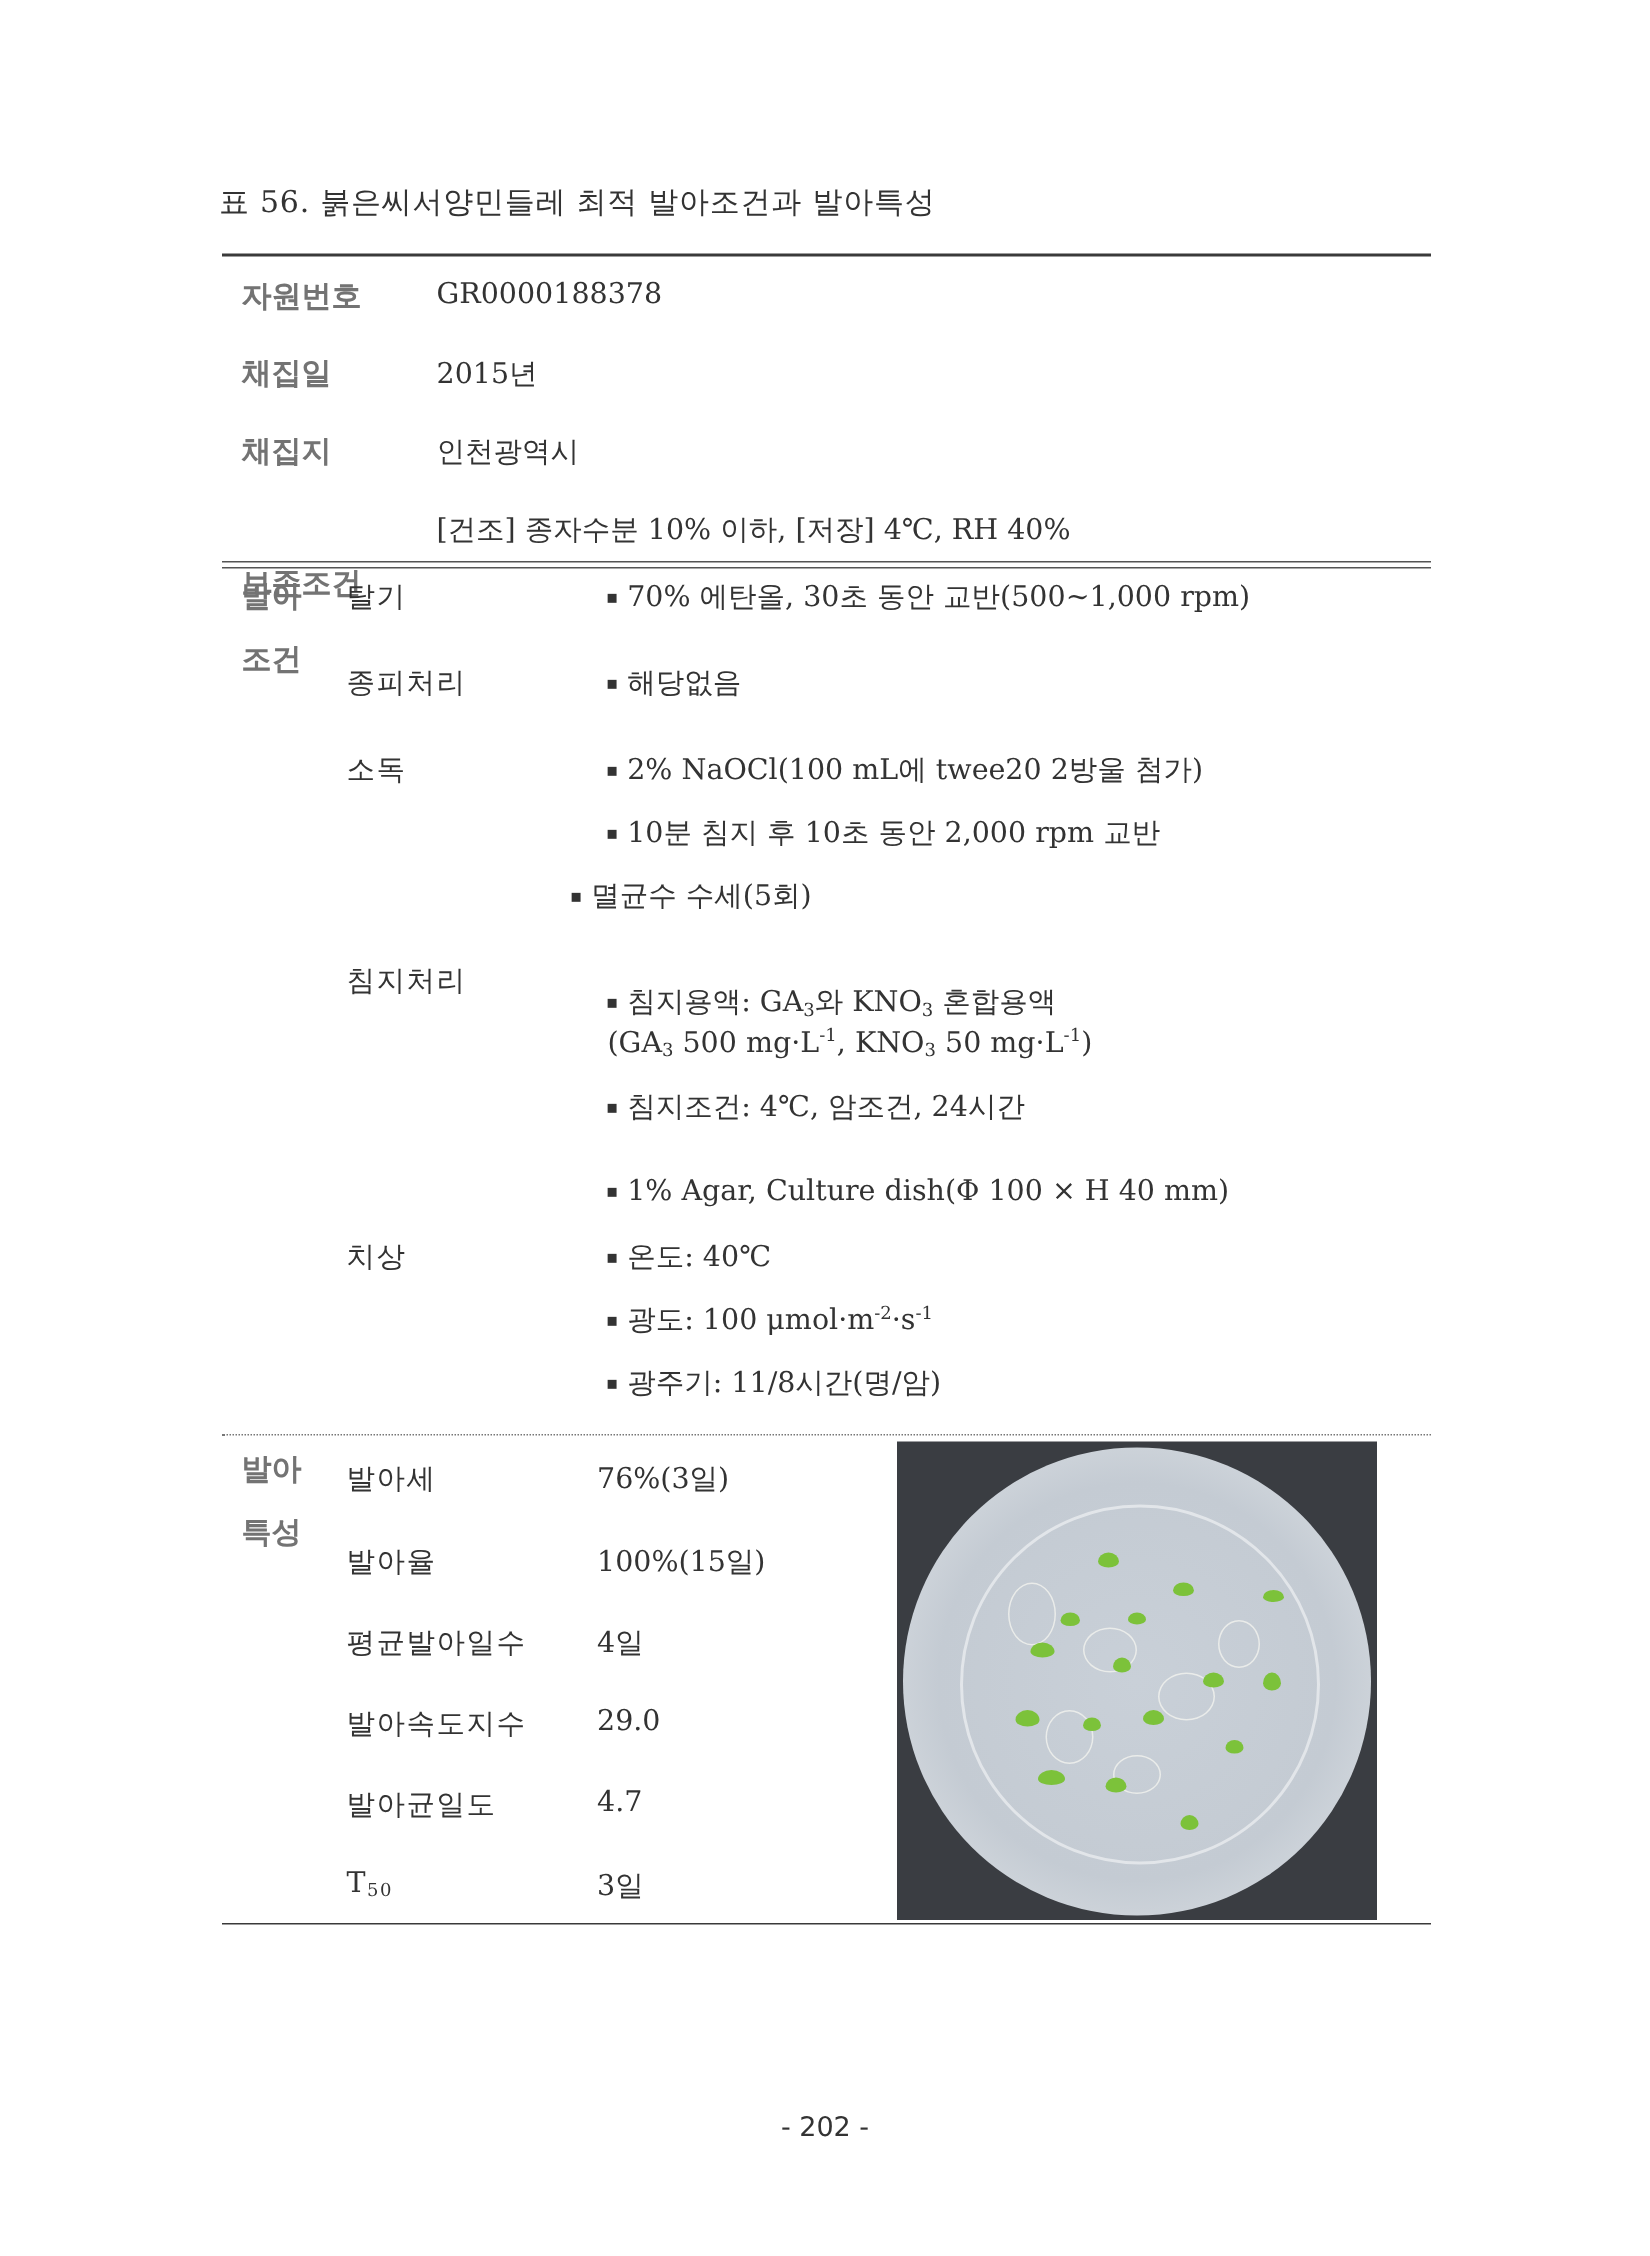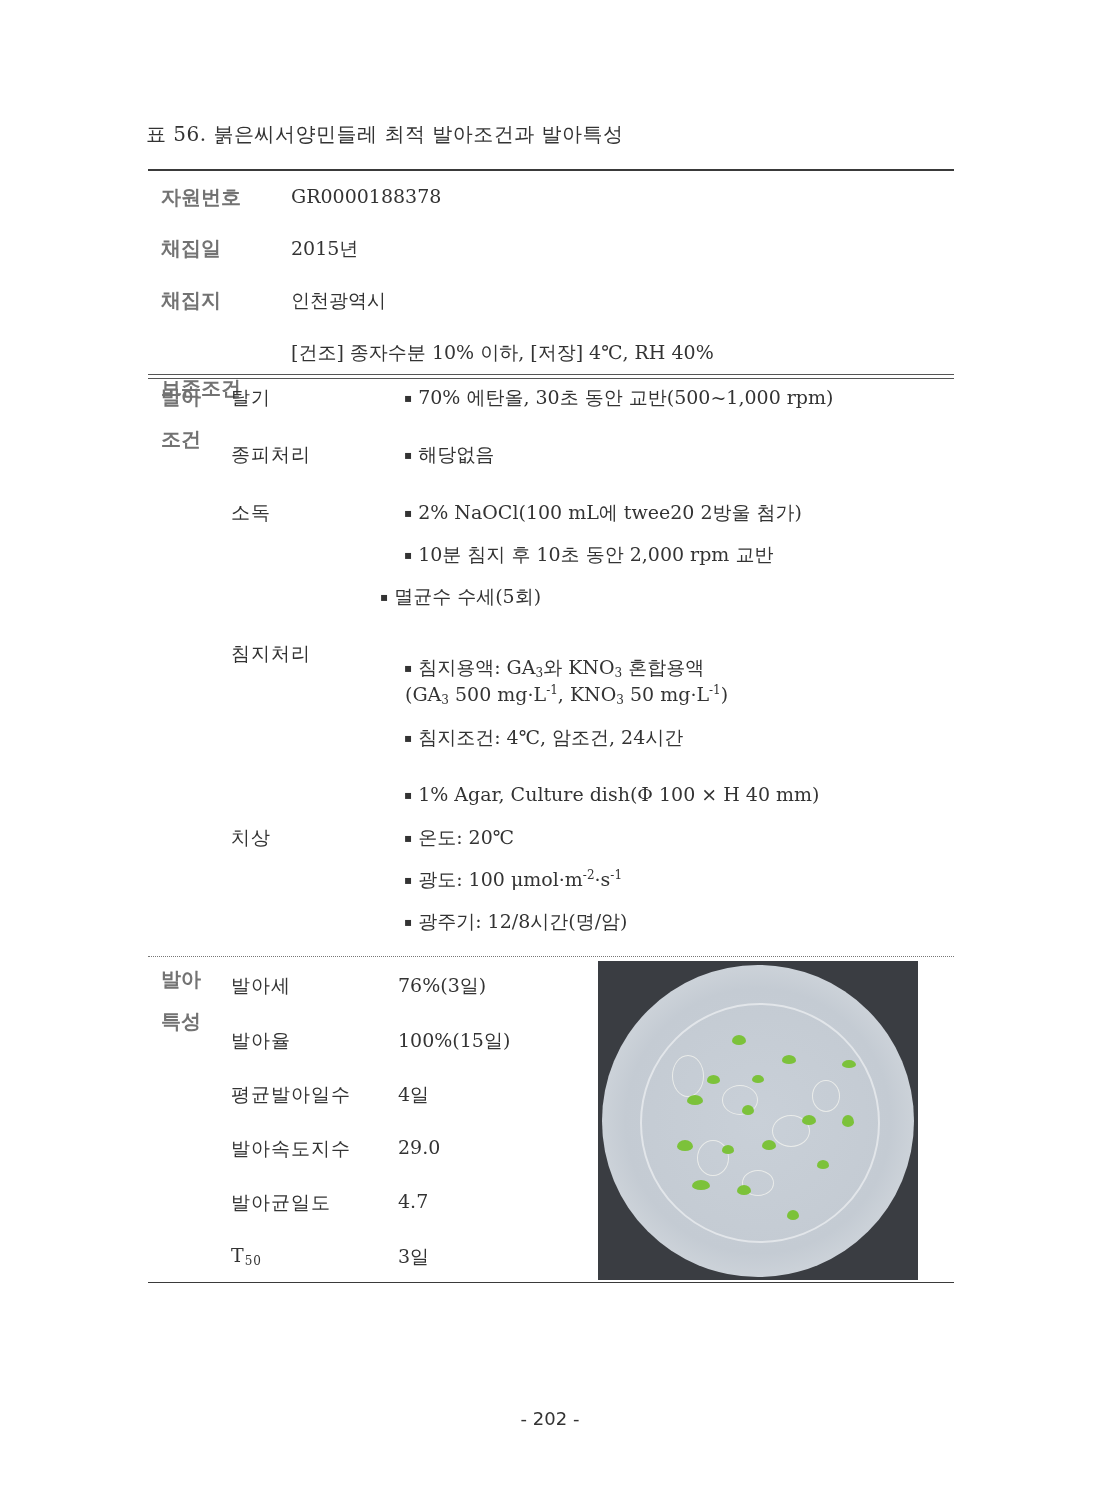--- a/index.html
+++ b/index.html
@@ -57,23 +57,23 @@
 <div class="val bullet" style="left:404px;top:542px;">10분 침지 후 10초 동안 2,000 rpm 교반</div>
 <div class="val bullet" style="left:380px;top:584px;">멸균수 수세(5회)</div>
 
 <div class="sub-lbl" style="left:231px;top:641px;">침지처리</div>
 <div class="val bullet" style="left:404px;top:641px;margin-top:14px;"><span>침지용액: GA</span><sub>3</sub><span>와 KNO</span><sub>3</sub><span> 혼합용액</span></div>
 <div class="val" style="left:405px;top:683px;"><span>(GA</span><sub>3</sub><span> 500 mg·L</span><sup>-1</sup><span>, KNO</span><sub>3</sub><span> 50 mg·L</span><sup>-1</sup><span>)</span></div>
 <div class="val bullet" style="left:404px;top:725px;">침지조건: 4℃, 암조건, 24시간</div>
 
 <div class="sub-lbl" style="left:231px;top:783px;margin-top:42px;">치상</div>
 <div class="val bullet" style="left:404px;top:783px;">1% Agar, Culture dish(Φ 100 × H 40 mm)</div>
-<div class="val bullet" style="left:404px;top:825px;">온도: 20℃</div>
+<div class="val bullet" style="left:404px;top:825px;">온도: 40℃</div>
 <div class="val bullet" style="left:404px;top:867px;text-align:right;"><span>광도: 100 μmol·m</span><sup>-2</sup><span>·s</span><sup>-1</sup></div>
-<div class="val bullet" style="left:404px;top:909px;">광주기: 12/8시간(명/암)</div>
+<div class="val bullet" style="left:404px;top:909px;">광주기: 11/8시간(명/암)</div>
 
 <div class="rule-dotted"></div>
 
 <div class="lbl-bold" style="left:161px;top:966px;">발아</div>
 <div class="lbl-bold" style="left:161px;top:1008px;">특성</div>
 
 <div class="sub-lbl" style="left:231px;top:973px;">발아세</div>
 <div class="val" style="left:398px;top:973px;">76%(3일)</div>
 
 <div class="sub-lbl" style="left:231px;top:1028px;">발아율</div>

